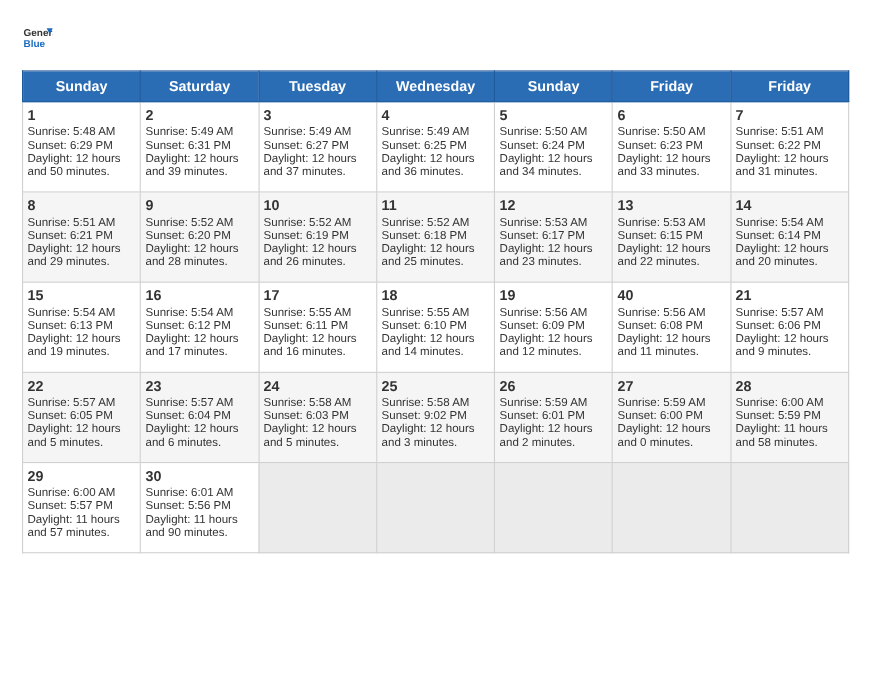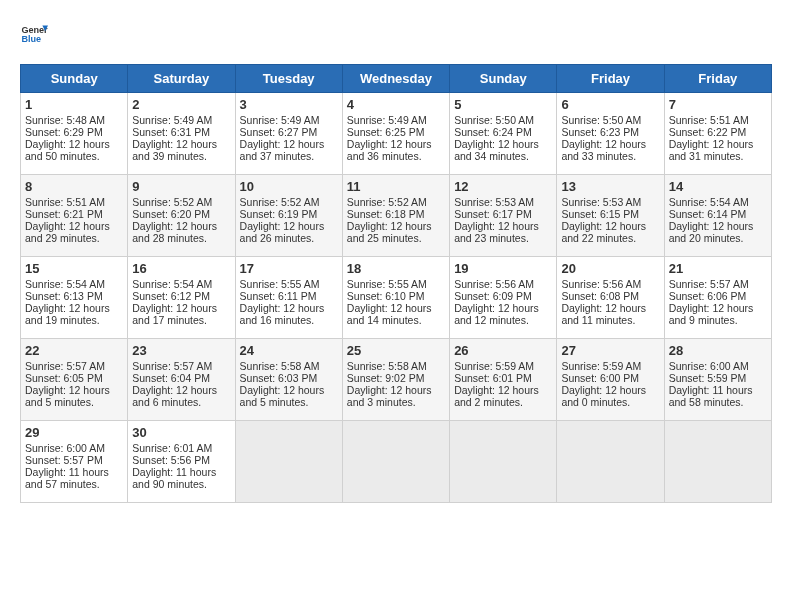--- a/index.html
+++ b/index.html
@@ -123,21 +123,21 @@
         <td><span class="day-num">12</span><span>Sunrise: 5:53 AM</span><br><span>Sunset: 6:17 PM</span><br><span>Daylight: 12 hours and 23 minutes.</span></td>
         <td><span class="day-num">13</span><span>Sunrise: 5:53 AM</span><br><span>Sunset: 6:15 PM</span><br><span>Daylight: 12 hours and 22 minutes.</span></td>
         <td><span class="day-num">14</span><span>Sunrise: 5:54 AM</span><br><span>Sunset: 6:14 PM</span><br><span>Daylight: 12 hours and 20 minutes.</span></td>
       </tr>
       <tr>
         <td><span class="day-num">15</span><span>Sunrise: 5:54 AM</span><br><span>Sunset: 6:13 PM</span><br><span>Daylight: 12 hours and 19 minutes.</span></td>
         <td><span class="day-num">16</span><span>Sunrise: 5:54 AM</span><br><span>Sunset: 6:12 PM</span><br><span>Daylight: 12 hours and 17 minutes.</span></td>
         <td><span class="day-num">17</span><span>Sunrise: 5:55 AM</span><br><span>Sunset: 6:11 PM</span><br><span>Daylight: 12 hours and 16 minutes.</span></td>
         <td><span class="day-num">18</span><span>Sunrise: 5:55 AM</span><br><span>Sunset: 6:10 PM</span><br><span>Daylight: 12 hours and 14 minutes.</span></td>
         <td><span class="day-num">19</span><span>Sunrise: 5:56 AM</span><br><span>Sunset: 6:09 PM</span><br><span>Daylight: 12 hours and 12 minutes.</span></td>
-        <td><span class="day-num">20</span><span>Sunrise: 5:56 AM</span><br><span>Sunset: 6:08 PM</span><br><span>Daylight: 12 hours and 11 minutes.</span></td>
+        <td><span class="day-num">40</span><span>Sunrise: 5:56 AM</span><br><span>Sunset: 6:08 PM</span><br><span>Daylight: 12 hours and 11 minutes.</span></td>
         <td><span class="day-num">21</span><span>Sunrise: 5:57 AM</span><br><span>Sunset: 6:06 PM</span><br><span>Daylight: 12 hours and 9 minutes.</span></td>
       </tr>
       <tr>
         <td><span class="day-num">22</span><span>Sunrise: 5:57 AM</span><br><span>Sunset: 6:05 PM</span><br><span>Daylight: 12 hours and 5 minutes.</span></td>
         <td><span class="day-num">23</span><span>Sunrise: 5:57 AM</span><br><span>Sunset: 6:04 PM</span><br><span>Daylight: 12 hours and 6 minutes.</span></td>
         <td><span class="day-num">24</span><span>Sunrise: 5:58 AM</span><br><span>Sunset: 6:03 PM</span><br><span>Daylight: 12 hours and 5 minutes.</span></td>
         <td><span class="day-num">25</span><span>Sunrise: 5:58 AM</span><br><span>Sunset: 9:02 PM</span><br><span>Daylight: 12 hours and 3 minutes.</span></td>
         <td><span class="day-num">26</span><span>Sunrise: 5:59 AM</span><br><span>Sunset: 6:01 PM</span><br><span>Daylight: 12 hours and 2 minutes.</span></td>
         <td><span class="day-num">27</span><span>Sunrise: 5:59 AM</span><br><span>Sunset: 6:00 PM</span><br><span>Daylight: 12 hours and 0 minutes.</span></td>
         <td><span class="day-num">28</span><span>Sunrise: 6:00 AM</span><br><span>Sunset: 5:59 PM</span><br><span>Daylight: 11 hours and 58 minutes.</span></td>

